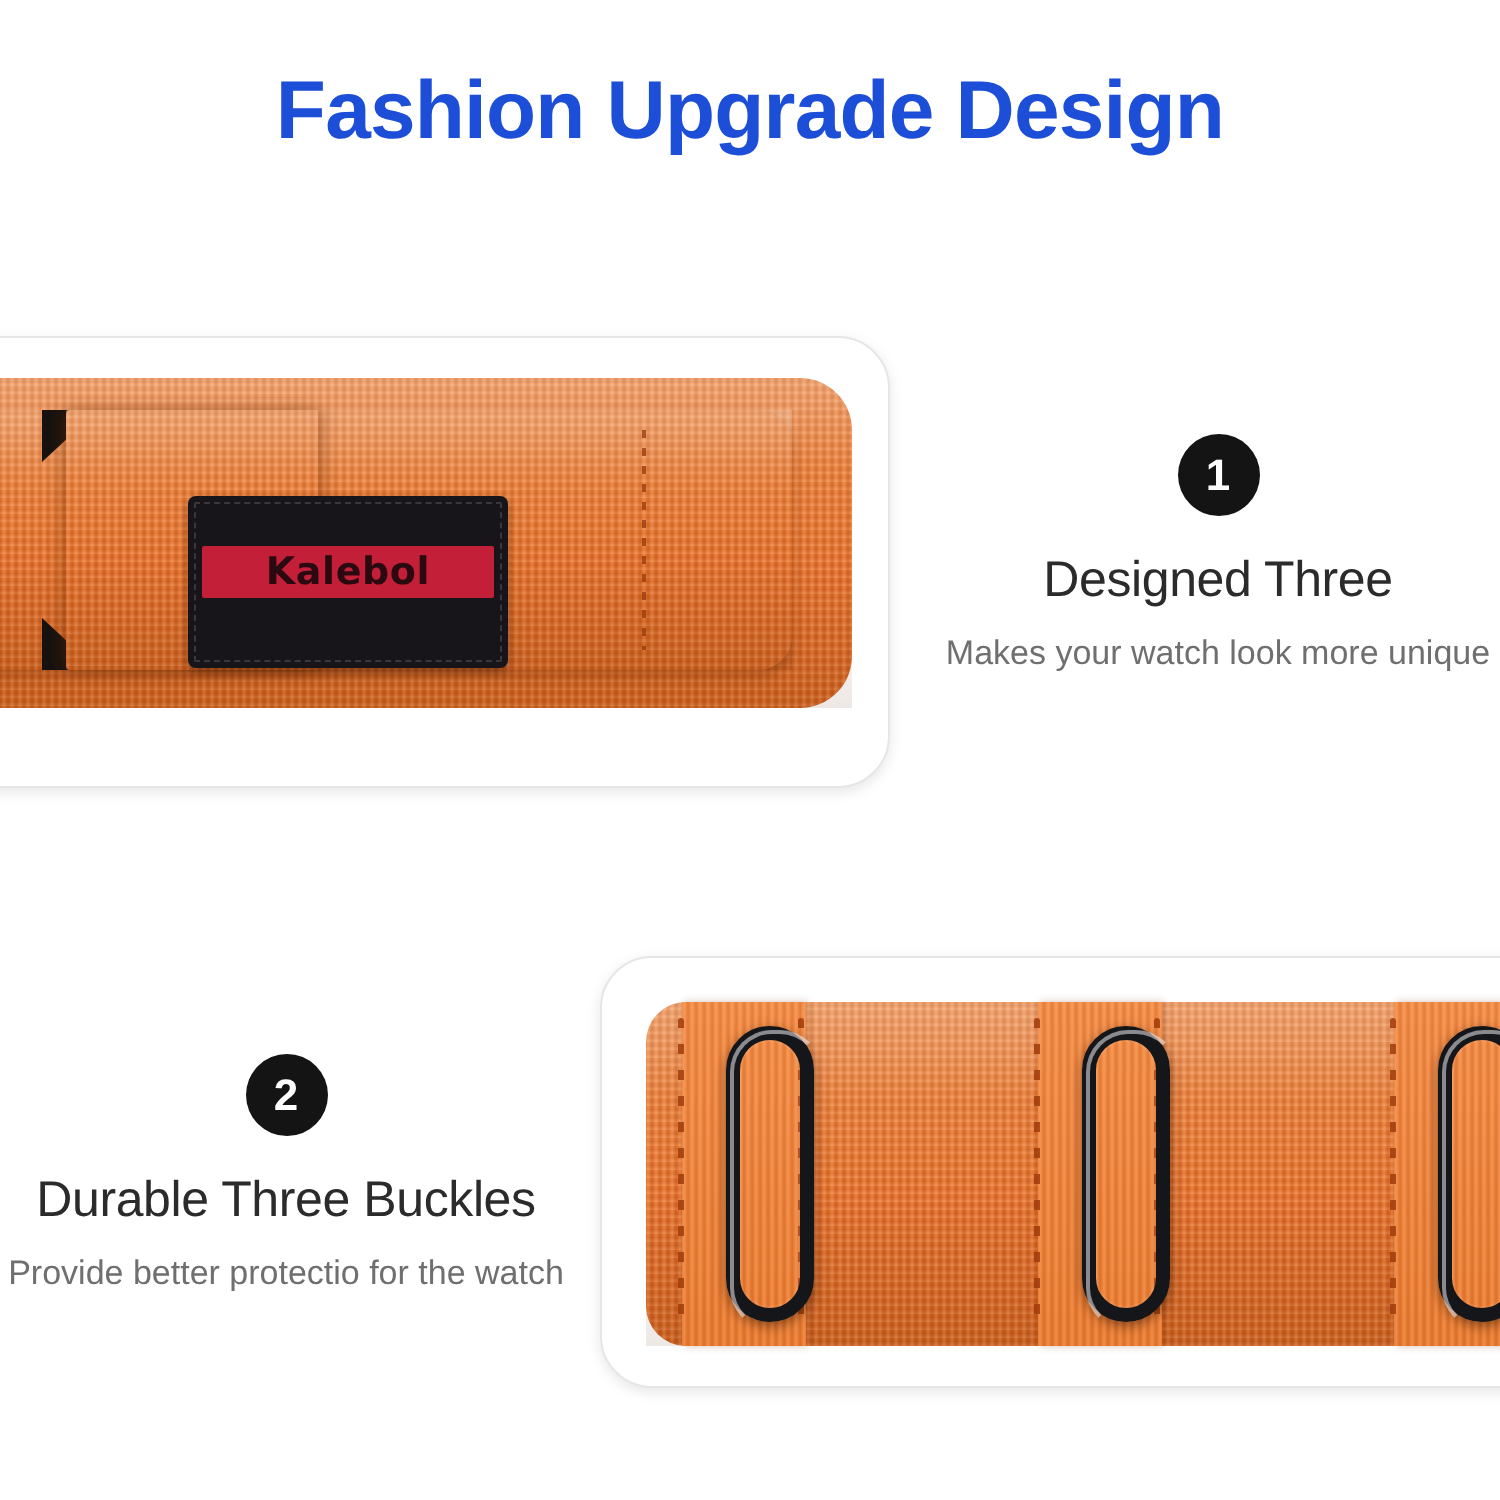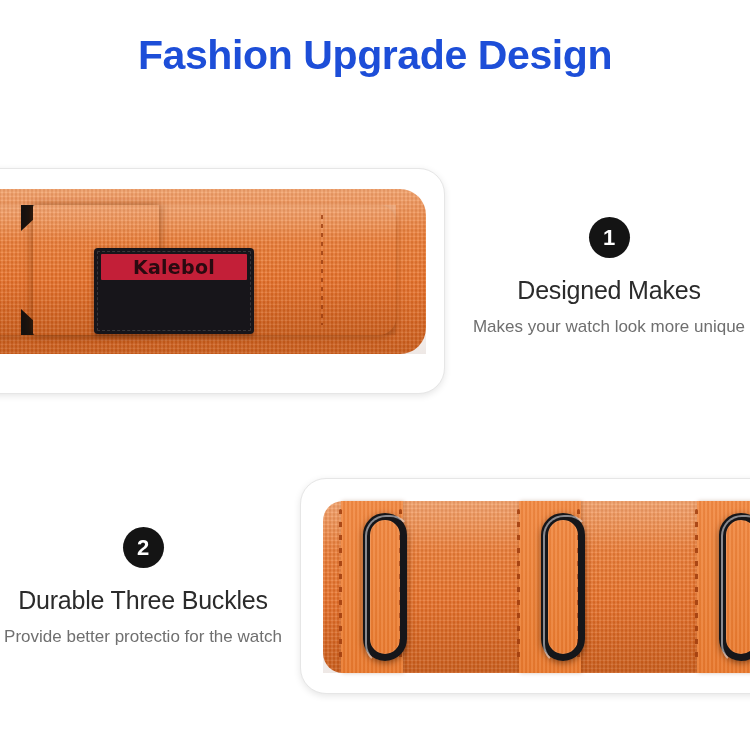--- a/index.html
+++ b/index.html
@@ -192,21 +192,21 @@
   }
   .label-claims {
     color: #b51f33;
     font-size: 10.5px;
     font-weight: bold;
     line-height: 14.5px;
     letter-spacing: 0.6px;
     font-family: "DejaVu Sans", sans-serif;
   }
   .label-brand-box {
-    margin-top: 0;
+    margin-top: 19px;
     height: 26px;
     background: #c31f38;
     border-radius: 1px;
     display: flex;
     align-items: center;
     justify-content: center;
   }
   .label-brand-text {
     color: #2a0a10;
     font-size: 19px;
@@ -366,21 +366,21 @@
     <div class="stitch-dots" style="left:276px;"></div>
     <div class="stitch-dots" style="left:394px;"></div>
 
     <div class="buckle" style="left:62px;  top:34px;"></div>
     <div class="buckle" style="left:240px; top:34px;"></div>
     <div class="buckle" style="left:418px; top:34px;"></div>
   </div>
 
   <div class="feature feature-one">
     <div class="feature-badge">1</div>
-    <div class="feature-heading">Designed Makes</div>
+    <div class="feature-heading">Designed Three</div>
     <div class="feature-desc">Makes your watch look more unique</div>
   </div>
 
   <div class="feature feature-two">
     <div class="feature-badge">2</div>
     <div class="feature-heading">Durable Three Buckles</div>
     <div class="feature-desc">Provide better protectio for the watch</div>
   </div>
 
 </div>

